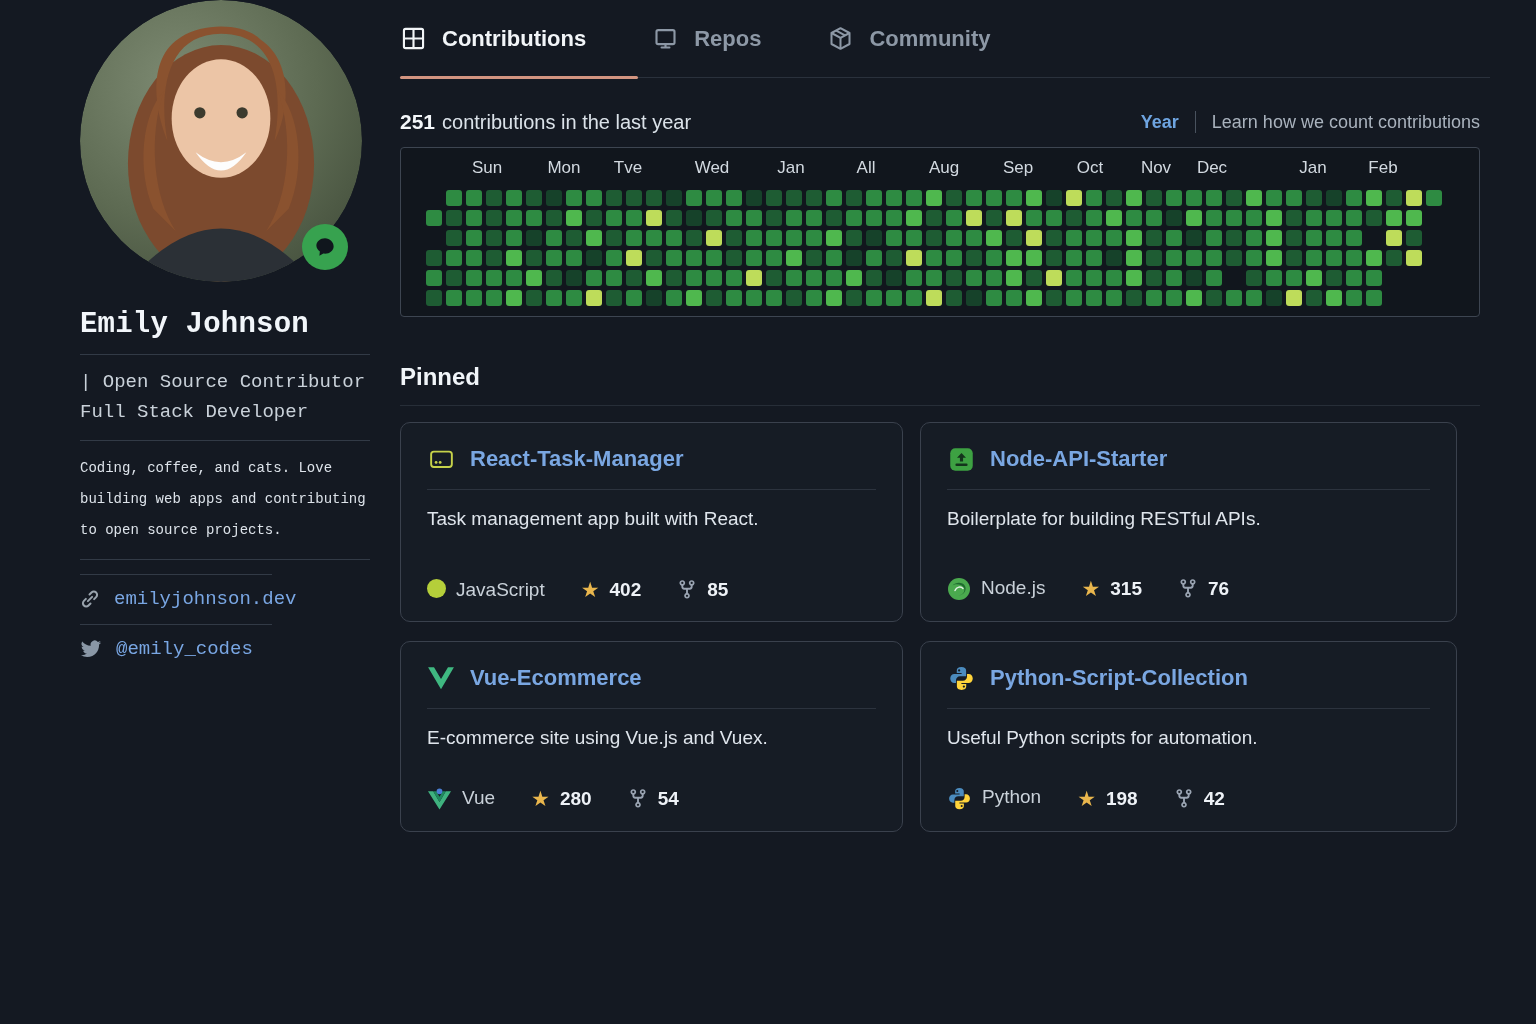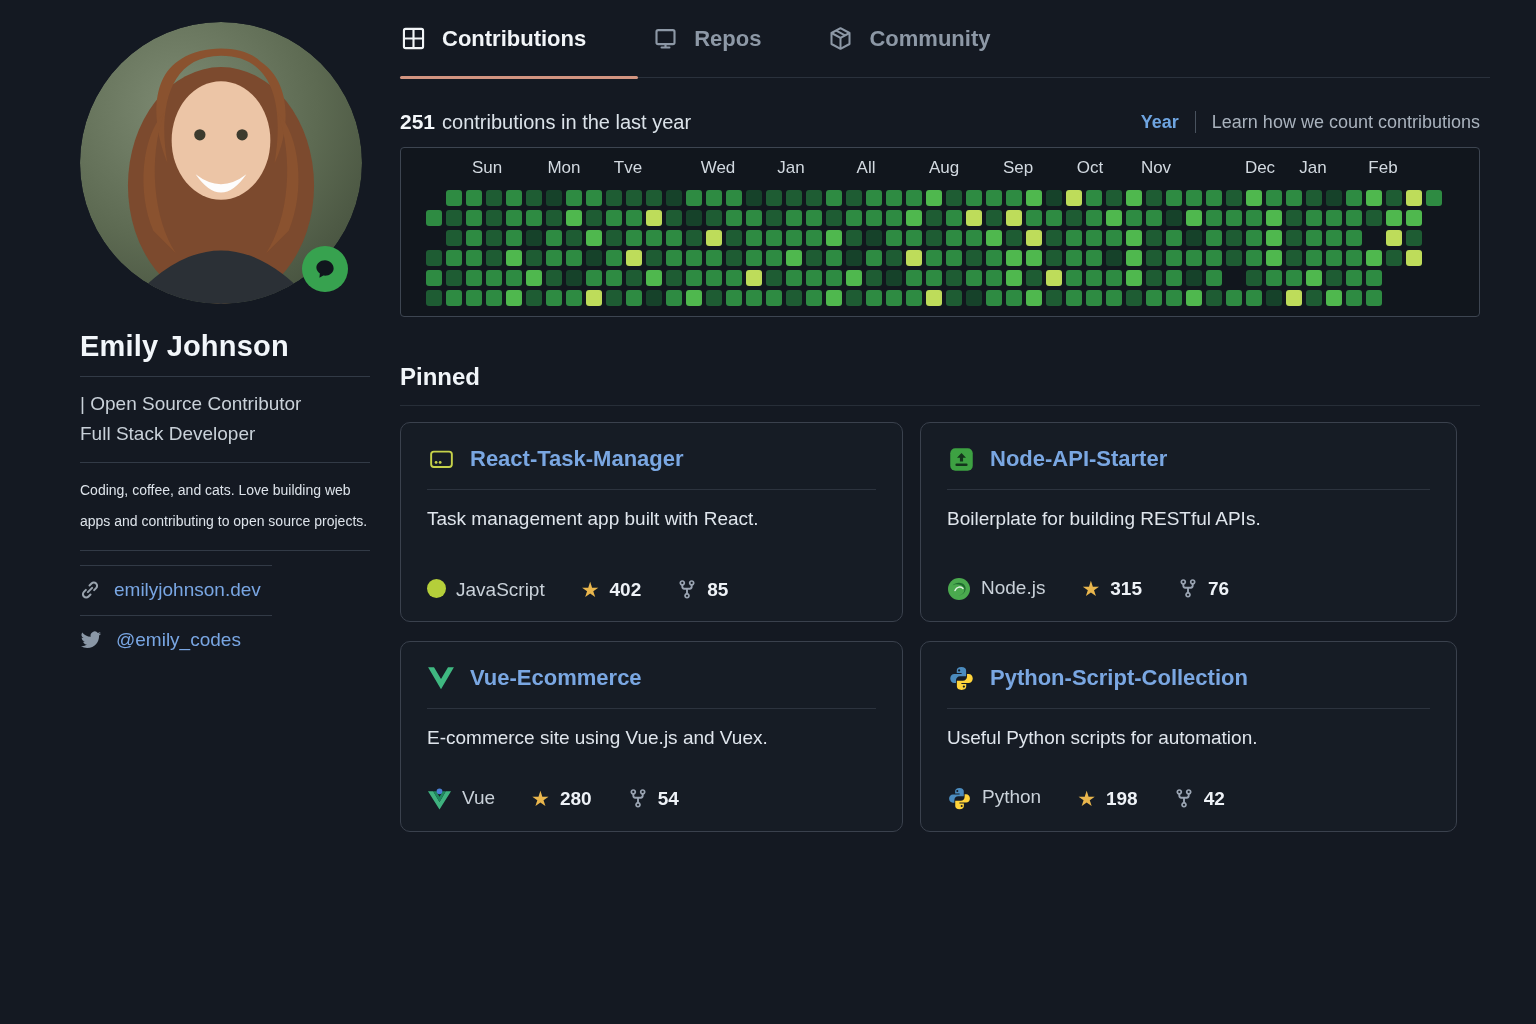--- a/index.html
+++ b/index.html
@@ -1,20 +1,20 @@
 <!DOCTYPE html>
 <html><head>
 <meta charset="utf-8">
 <style>
   * { margin:0; padding:0; box-sizing:border-box; }
   html,body { width:1536px; height:1024px; overflow:hidden; }
   body { background:#141922; font-family:"Liberation Sans", sans-serif; color:#e8edf2; position:relative; }
 
   
-  .sidebar { position:absolute; left:80px; top:22px; width:290px; }
+  .sidebar { position:absolute; left:80px; top:0; width:290px;font-family:Liberation Mono, monospace; }
   .avatar-wrap { position:relative; width:282px; height:282px; }
   .avatar-wrap svg.photo { width:282px; height:282px; border-radius:50%; display:block; }
   .status-badge { position:absolute; left:222px; top:224px; width:46px; height:46px; border-radius:50%;
                   background:#37a24f; display:flex; align-items:center; justify-content:center; }
   .status-badge svg { width:28px; height:28px; }
   h1.name { margin-top:26px; font-size:29px; font-weight:bold; color:#f2f6fa; letter-spacing:.2px; }
   .sb-div { height:1px; background:#323a46; margin:13px 0 12px 0; width:290px; }
   .sb-div.short { width:192px; margin:14px 0 13px 0; }
   .subtitle { font-size:19px; line-height:30px; color:#c9d1d9; }
   .bio { font-size:14px; line-height:31px; color:#dde3ea; margin:6px 0 4px 0; }
@@ -181,28 +181,28 @@
       <span class="vsep"></span>
       <a href="#" class="learn">Learn how we count contributions</a>
     </div>
   </div>
 
   <section class="hm-panel">
     <div class="hm-months" id="hm-months">
         <span style="left: 61px;">Sun</span>
         <span style="left: 138px;">Mon</span>
         <span style="left: 202px;">Tve</span>
-        <span style="left: 292px;">Wed</span>
+        <span style="left: 286px;">Wed</span>
         <span style="left: 365px;">Jan</span>
         <span style="left: 440px;">All</span>
         <span style="left: 518px;">Aug</span>
         <span style="left: 592px;">Sep</span>
         <span style="left: 664px;">Oct</span>
         <span style="left: 730px;">Nov</span>
-        <span style="left: 834px;">Dec</span>
+        <span style="left: 786px;">Dec</span>
         <span style="left: 887px;">Jan</span>
         <span style="left: 957px;">Feb</span>
       </div>
     <div class="hm-grid" id="hm-grid">
         <div class="hm-row">
           <div class="hm-cell" style="visibility: hidden;"></div>
           <div class="hm-cell" style="background: rgb(46, 139, 66);"></div>
           <div class="hm-cell" style="background: rgb(46, 139, 66);"></div>
           <div class="hm-cell" style="background: rgb(30, 92, 51);"></div>
           <div class="hm-cell" style="background: rgb(46, 139, 66);"></div>

